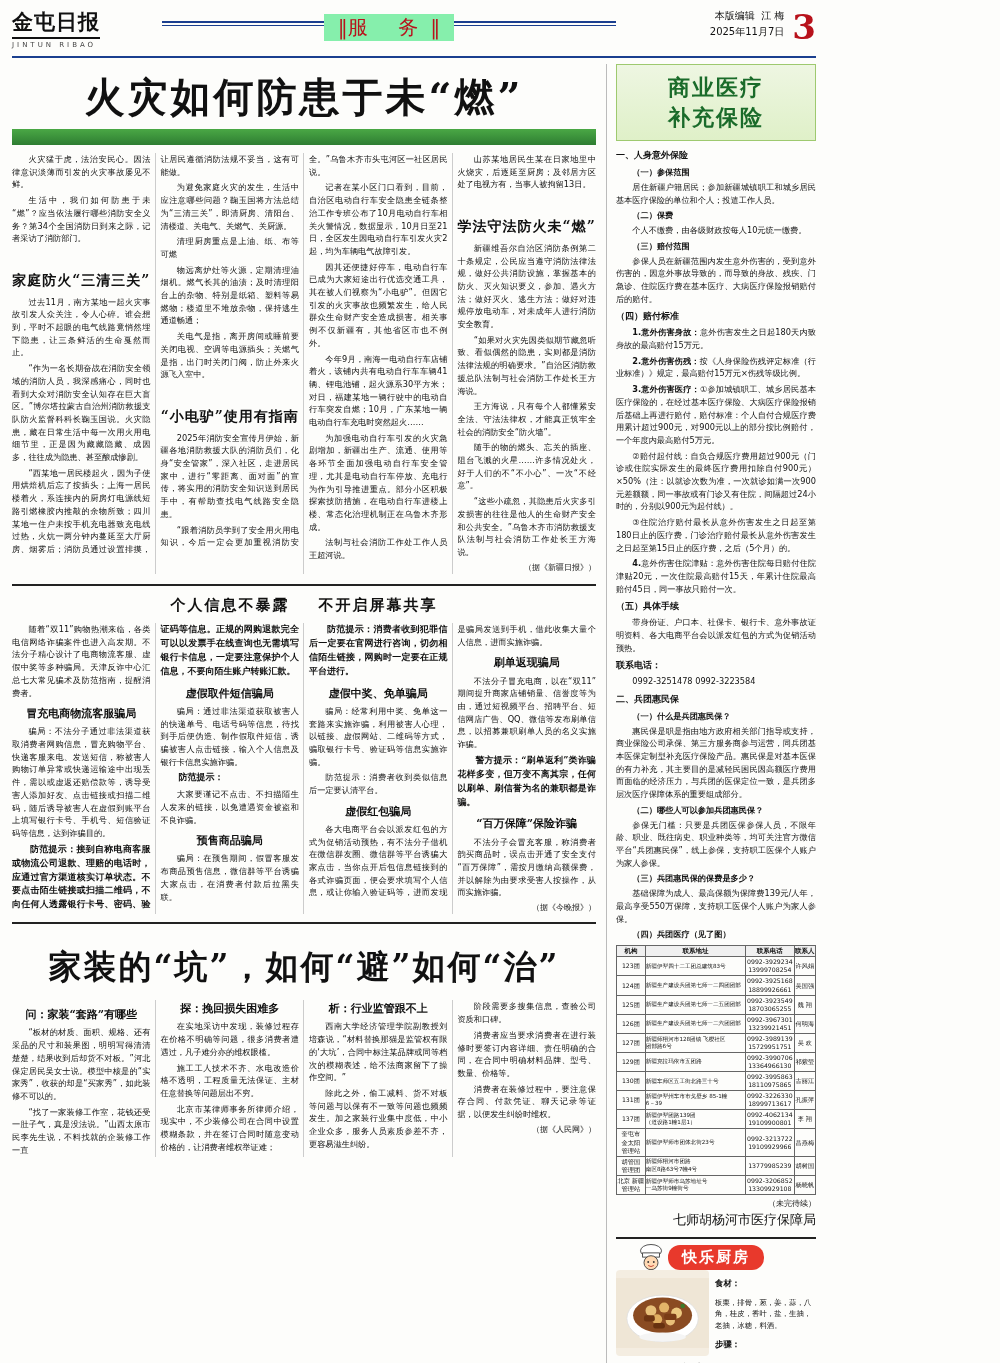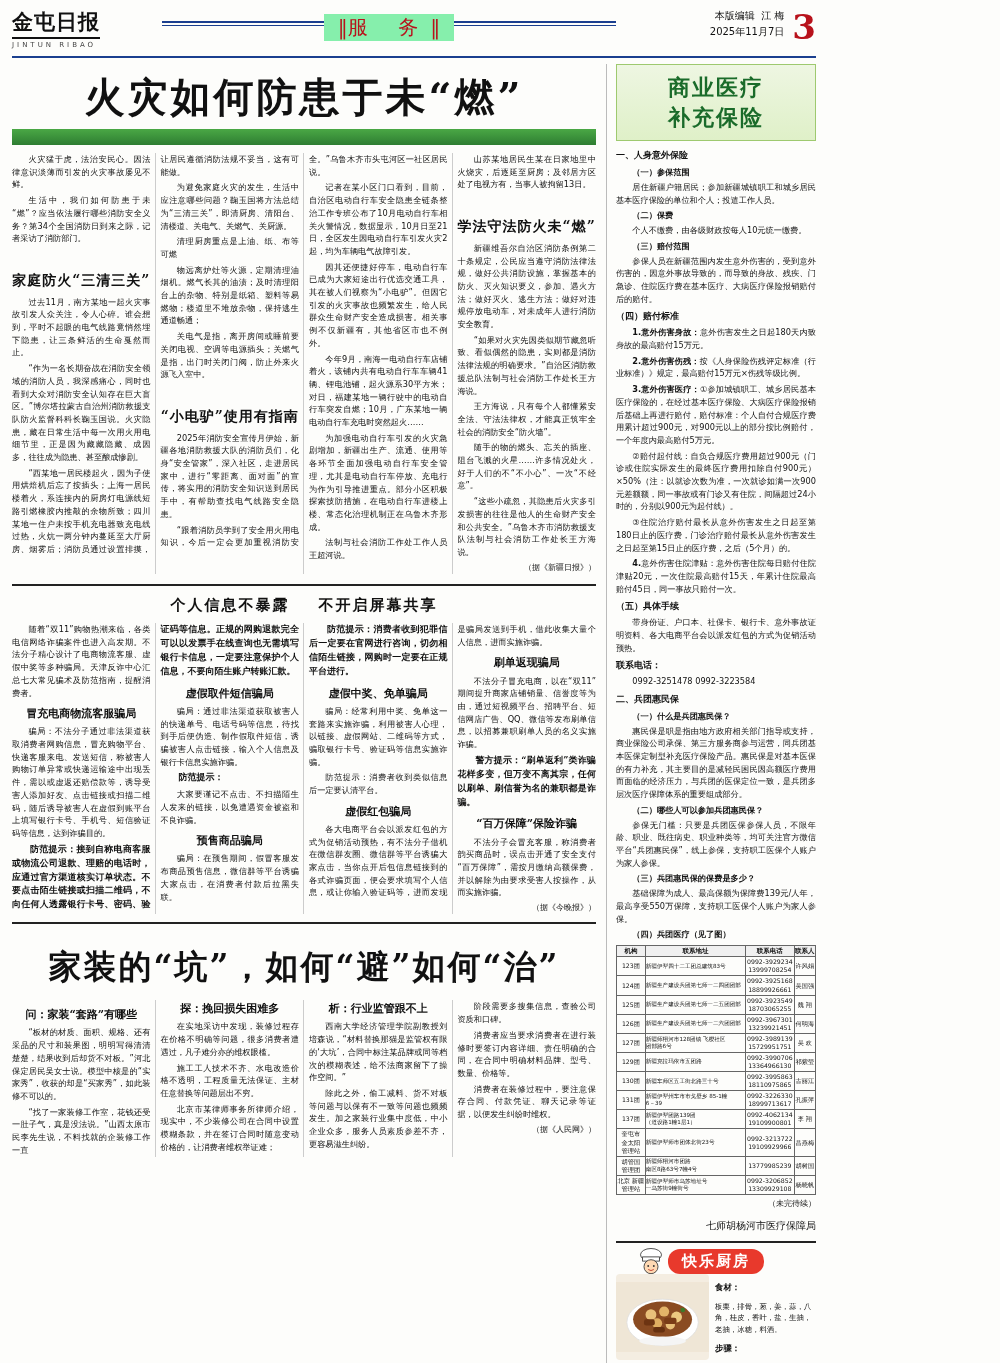--- a/index.html
+++ b/index.html
@@ -101,21 +101,21 @@
   .ins-body { font-size:8.2px; line-height:1.55; text-align:justify; margin-top:8px; }
   .ins-body p { margin:0 0 3px; text-indent:2em; }
   .ins-body h6 { font-size:9px; font-weight:bold; margin:5px 0 2px; text-indent:0; }
   .ins-body .lvl2 { font-weight:bold; text-indent:2em; margin:3px 0 2px; }
 
   table.contact { width:100%; border-collapse:collapse; font-size:6.2px; margin-top:4px; }
   table.contact th, table.contact td { border:1px solid #666; padding:1px 0; text-align:center; line-height:1.3; }
   table.contact th { background:#f0f0f0; font-weight:bold; font-size:6.5px; }
   table.contact td.addr { text-align:left; font-size:5.6px; }
   .tbc { text-align:right; font-size:8px; margin-top:3px; }
-  .byline { text-align:right; font-size:10px; margin-top:10px; }
+  .byline { text-align:right; font-size:13px; margin-top:2px; }
 
   
   .kitchen { margin-top:8px; border-top:2px solid #222; padding-top:6px; }
   .kit-head { text-align:center; position:relative; }
   .kit-badge {
     display:inline-block; background:#e8392c; color:#fff; border-radius:12px;
     padding:3px 14px; font-family:"DejaVu Serif","Liberation Serif",serif;
     font-weight:bold; font-size:15px; letter-spacing:2px;
   }
   .kit-chef { position:absolute; left:14px; top:-4px; width:42px; height:42px; }

